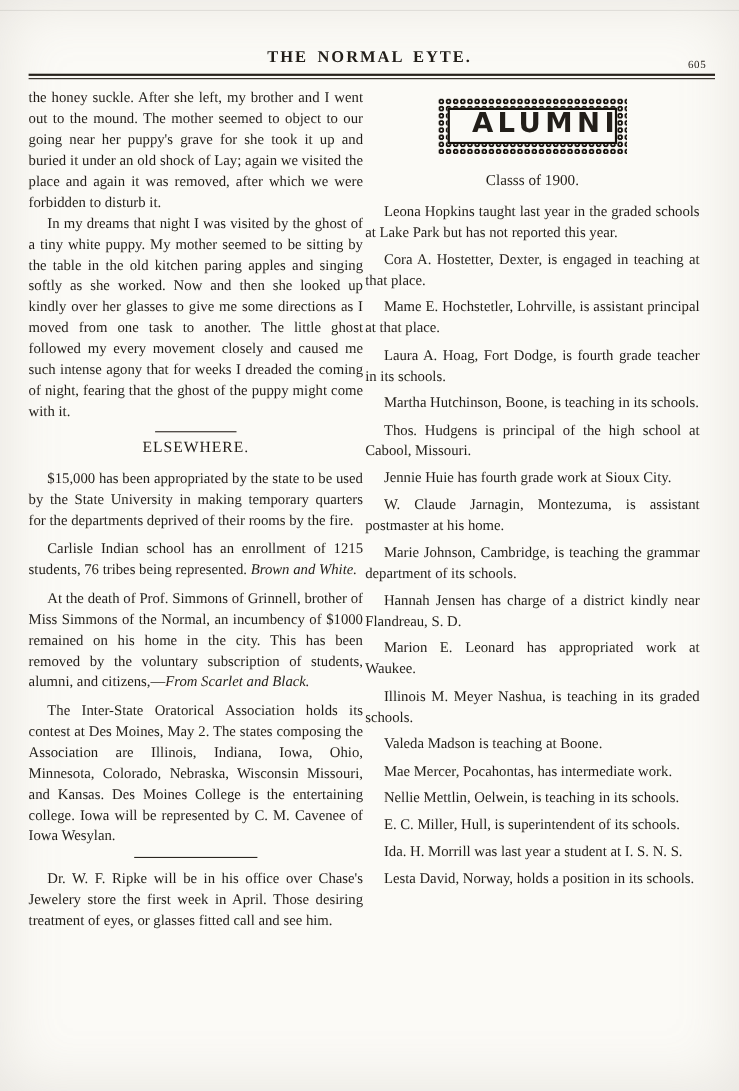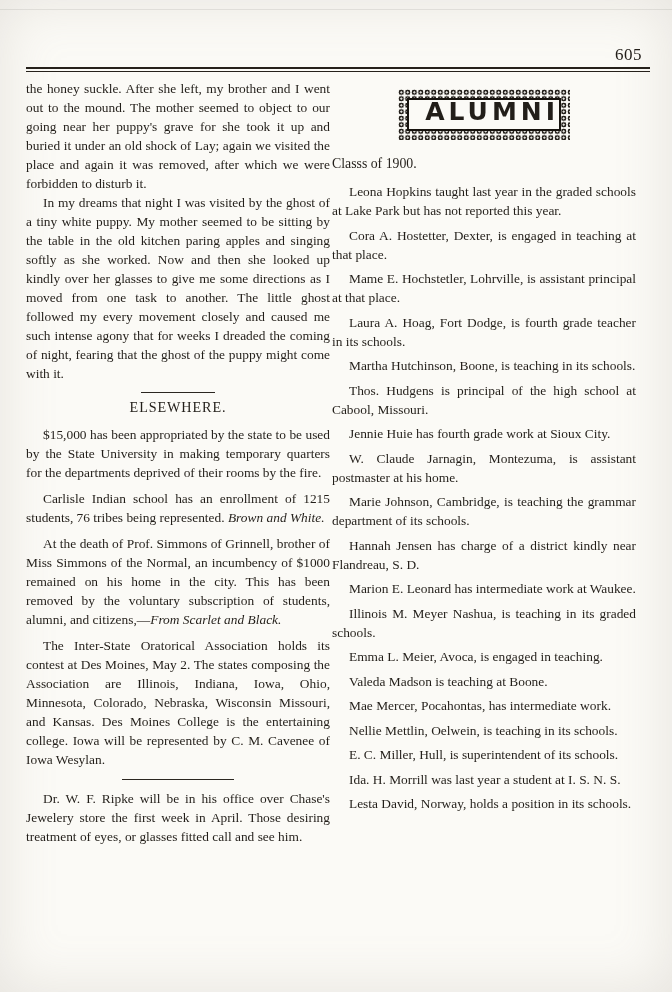--- a/index.html
+++ b/index.html
@@ -18,21 +18,21 @@
     background:rgba(60,55,48,0.10);
   }
 
   
   .masthead { position:relative; padding-top:44px; height:20px; }
   .masthead-title {
     text-align:center; font-weight:bold; font-size:15px;
     letter-spacing:1.8px; word-spacing:3px;
   }
   .masthead-page {
-    position:absolute; right:30px; bottom:-1px; font-size:17px; letter-spacing:0.5px;
+    position:absolute; right:30px; bottom:-1px; font-size:10px; letter-spacing:0.5px;
   }
   .double-rule {
     margin:3px 22px 0 26px; height:2px;
     border-top:2.6px solid #26211b;
     border-bottom:1.2px solid #26211b;
   }
 
   
   .columns { display:flex; gap:2px; padding:7px 22px 0 26px; }
   .col {
@@ -57,36 +57,37 @@
   }
 
   
   .alumni-outer {
     width:154px; margin:10px auto 0; padding:9px;
     background-image: radial-gradient(circle, #fbfaf6 0.9px, #17130e 1.2px, #17130e 2.5px, rgba(0,0,0,0) 2.9px);
     background-size:6.5px 6.5px;
   }
   .alumni-inner {
     border:2px solid #17130e; background:#fbfaf6;
-    padding:2px 0 4px; text-align:right;
+    padding:2px 20px 4px; text-align:left;
   }
   .alumni-label {
     font-family:"DejaVu Sans","Liberation Sans",sans-serif;
     font-weight:800; font-size:25px; letter-spacing:4px;
   }
-  .class-heading { font-size:13.8px; margin:14px 0 9px; text-indent:0; }
+  .class-heading { text-align:center; font-size:13.8px; margin:14px 0 9px; text-indent:0; }
   .alumni-items p { margin-bottom:5.5px; }
 </style>
 </head>
 <body>
 
 <div class="page">
   <div class="scan-edge-top"></div>
 
   <div class="masthead">
+    <div class="masthead-title">THE NORMAL EYTE.</div>
     <div class="masthead-page">605</div>
   </div>
   <div class="double-rule"></div>
 
   <div class="columns">
 
     <div class="col">
       <p class="flush">the honey suckle.  After she left, my brother and I went out to the mound.  The mother seemed to object to our going near her puppy's grave for she took it up and buried it under an old shock of Lay; again we visited the place and again it was removed, after which we were forbidden to disturb it.</p>
       <p>In my dreams that night I was visited by the ghost of a tiny white puppy.  My mother seemed to be sitting by the table in the old kitchen paring apples and singing softly as she worked.  Now and then she looked up kindly over her glasses to give me some directions as I moved from one task to another.  The little ghost followed my every movement closely and caused me such intense agony that for weeks I dreaded the coming of night, fearing that the ghost of the puppy might come with it.</p>
 
@@ -118,23 +119,22 @@
           <p>Leona Hopkins taught last year in the graded schools at Lake Park but has not reported this year.</p>
           <p>Cora A. Hostetter, Dexter, is engaged in teaching at that place.</p>
           <p>Mame E. Hochstetler, Lohrville, is assistant principal at that place.</p>
           <p>Laura A. Hoag, Fort Dodge, is fourth grade teacher in its schools.</p>
           <p>Martha Hutchinson, Boone, is teaching in its schools.</p>
           <p>Thos. Hudgens is principal of the high school at Cabool, Missouri.</p>
           <p>Jennie Huie has fourth grade work at Sioux City.</p>
           <p>W. Claude Jarnagin, Montezuma, is assistant postmaster at his home.</p>
           <p>Marie Johnson, Cambridge, is teaching the grammar department of its schools.</p>
           <p>Hannah Jensen has charge of a district kindly near Flandreau, S. D.</p>
-          <p>Marion E. Leonard has intermediate work at Waukee.</p>
+          <p>Marion E. Leonard has appropriated work at Waukee.</p>
           <p>Illinois M. Meyer Nashua, is teaching in its graded schools.</p>
-          <p>Emma L. Meier, Avoca, is engaged in teaching.</p>
           <p>Valeda Madson is teaching at Boone.</p>
           <p>Mae Mercer, Pocahontas, has intermediate work.</p>
           <p>Nellie Mettlin, Oelwein, is teaching in its schools.</p>
           <p>E. C. Miller, Hull, is superintendent of its schools.</p>
           <p>Ida. H. Morrill was last year a student at I. S. N. S.</p>
           <p>Lesta David, Norway, holds a position in its schools.</p>
         </div>
     </div>
 
   </div>

